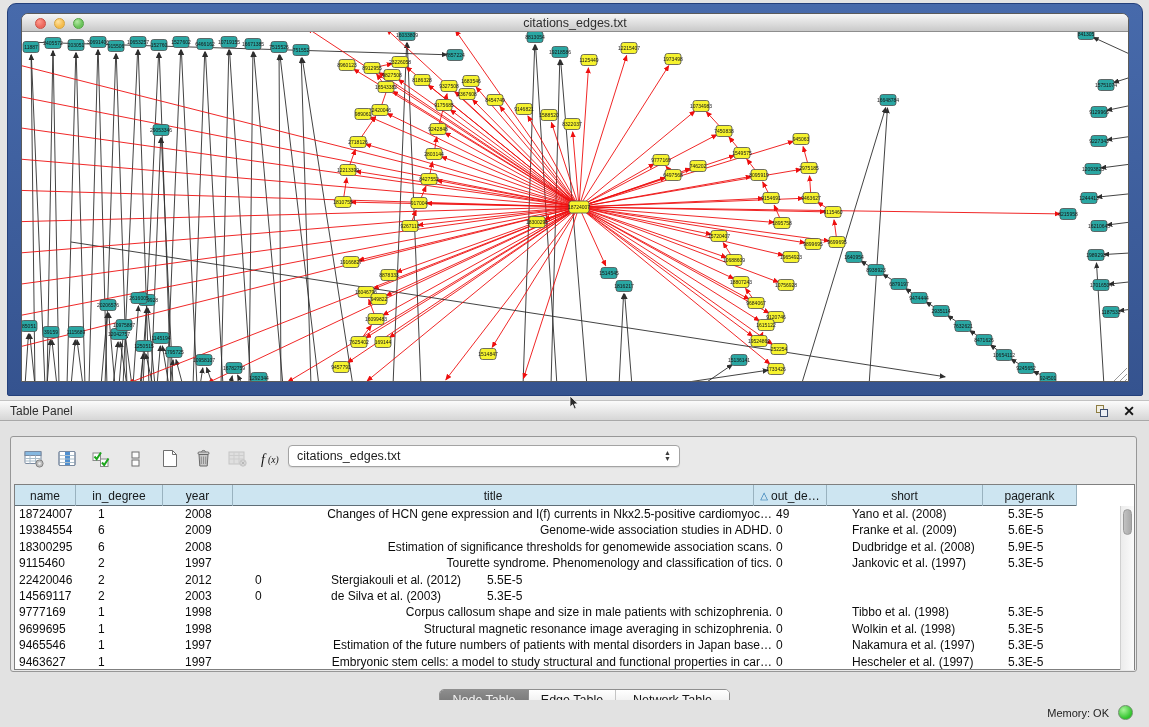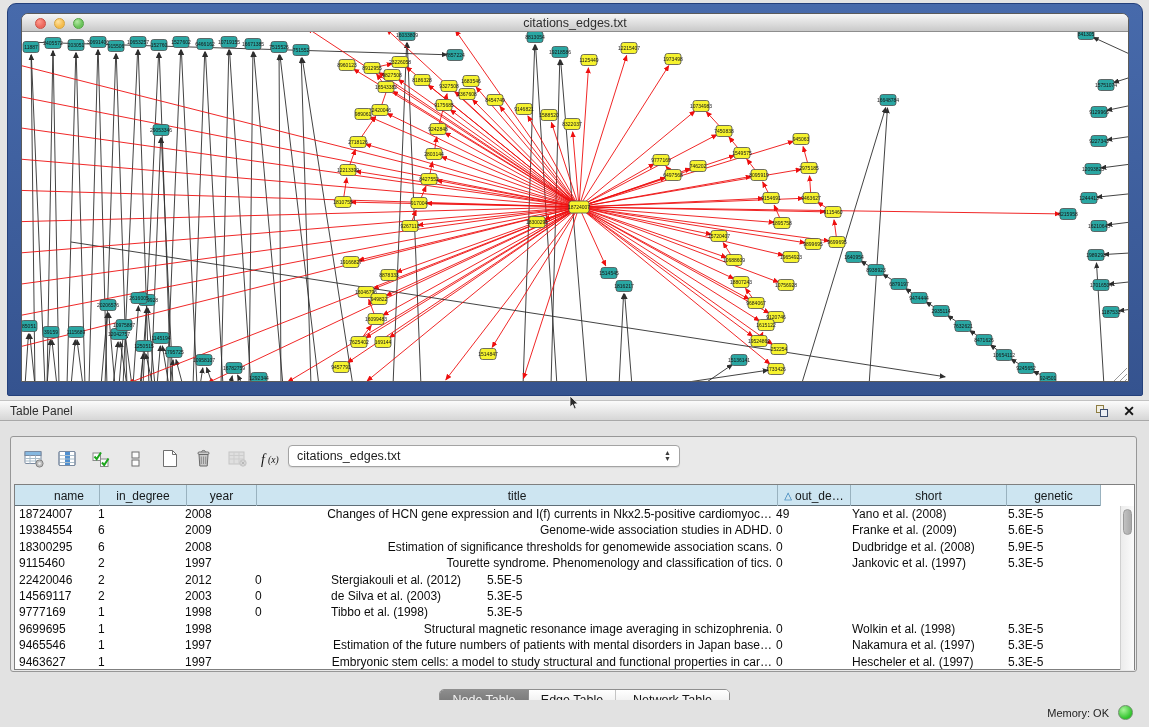--- a/index.html
+++ b/index.html
@@ -618,41 +618,41 @@
               </svg></span>
           </button>
         </div>
       <div class="table-selector">
         <span>citations_edges.txt</span>
         <span class="selector-arrows">▲<br>▼</span>
       </div>
 
       <div class="table-wrap">
         <div class="thead" id="thead">
-            <div class="th" style="width: 61px; margin-left: 24px;">
+            <div class="th" style="width: 61px;">
               <span>name</span>
             </div>
             <div class="th" style="width: 87px;">
               <span>in_degree</span>
             </div>
             <div class="th" style="width: 70px;">
               <span>year</span>
             </div>
             <div class="th" style="width: 521px;">
               <span>title</span>
             </div>
             <div class="th" style="width: 73px;">
               <span class="sort-tri">△</span>
               <span>out_de…</span>
             </div>
             <div class="th" style="width: 156px;">
               <span>short</span>
             </div>
             <div class="th" style="width: 94px;">
-              <span>genetic</span>
+              <span>pagerank</span>
             </div>
             <div class="th th-fill"></div>
           </div>
         <div class="tbody" id="tbody">
             <div class="tr">
               <div class="td c0" style="width: 79px;">18724007</div>
               <div class="td c1" style="width: 87px;">1</div>
               <div class="td c2" style="width: 70px;">2008</div>
               <div class="td c3" style="width: 521px;">Changes of HCN gene expression and I(f) currents in Nkx2.5-positive cardiomyoc…</div>
               <div class="td c4" style="width: 73px;">49</div>
@@ -699,20 +699,21 @@
               <div class="td c1" style="width: 87px;">2</div>
               <div class="td c2" style="width: 70px;">2003</div>
               <div class="td c4" style="width: 73px;">0</div>
               <div class="td c5" style="width: 156px;">de Silva et al. (2003)</div>
               <div class="td c6" style="width: 94px;">5.3E-5</div>
             </div>
             <div class="tr">
               <div class="td c0" style="width: 79px;">9777169</div>
               <div class="td c1" style="width: 87px;">1</div>
               <div class="td c2" style="width: 70px;">1998</div>
+              <div class="td c3" style="width: 521px;">Corpus callosum shape and size in male patients with schizophrenia.</div>
               <div class="td c4" style="width: 73px;">0</div>
               <div class="td c5" style="width: 156px;">Tibbo et al. (1998)</div>
               <div class="td c6" style="width: 94px;">5.3E-5</div>
             </div>
             <div class="tr">
               <div class="td c0" style="width: 79px;">9699695</div>
               <div class="td c1" style="width: 87px;">1</div>
               <div class="td c2" style="width: 70px;">1998</div>
               <div class="td c3" style="width: 521px;">Structural magnetic resonance image averaging in schizophrenia.</div>
               <div class="td c4" style="width: 73px;">0</div>

